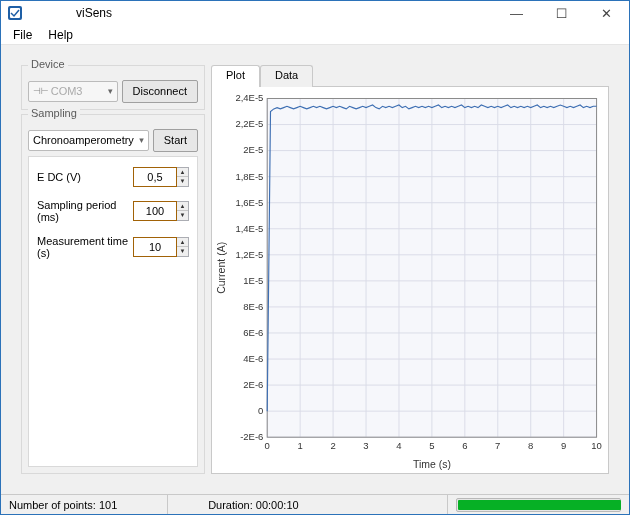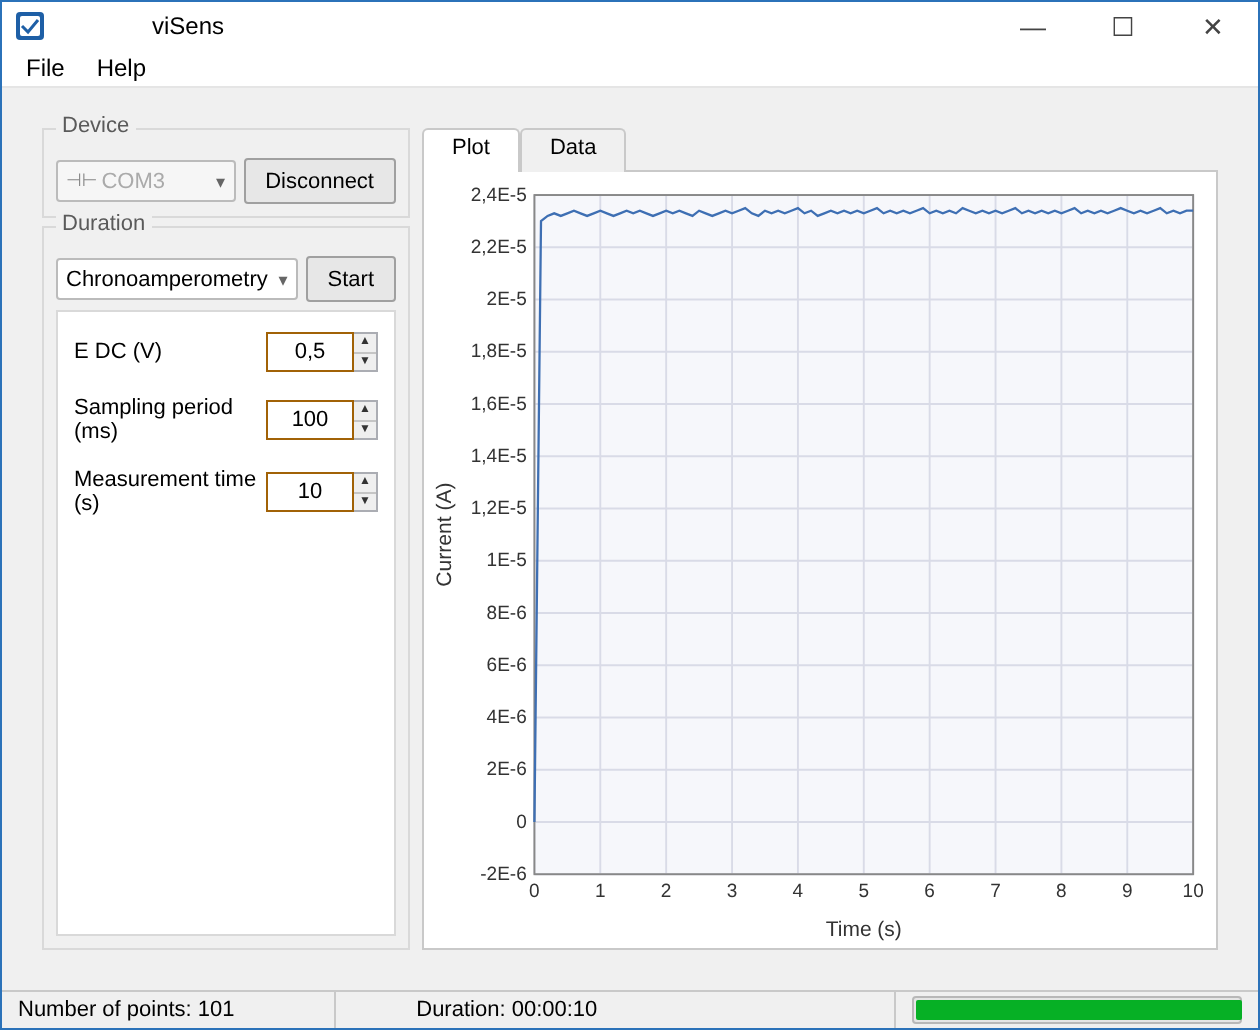--- a/index.html
+++ b/index.html
@@ -82,21 +82,21 @@
           <div class="dropdown disabled">
             <span class="port-icon">⊣⊢</span>
             <span>COM3</span>
             <span class="carrow">▾</span>
           </div>
           <div class="btn">Disconnect</div>
         </div>
       </div>
 
       <div class="groupbox techniquebox">
-        <div class="legend">Duration</div>
+        <div class="legend">Sampling</div>
         <div class="row">
           <div class="dropdown" style="color:#000;background:#fff;">
             <span>Chronoamperometry</span>
             <span class="carrow">▾</span>
           </div>
           <div class="btn">Start</div>
         </div>
 
         <div class="techbody">
           <div class="param">

